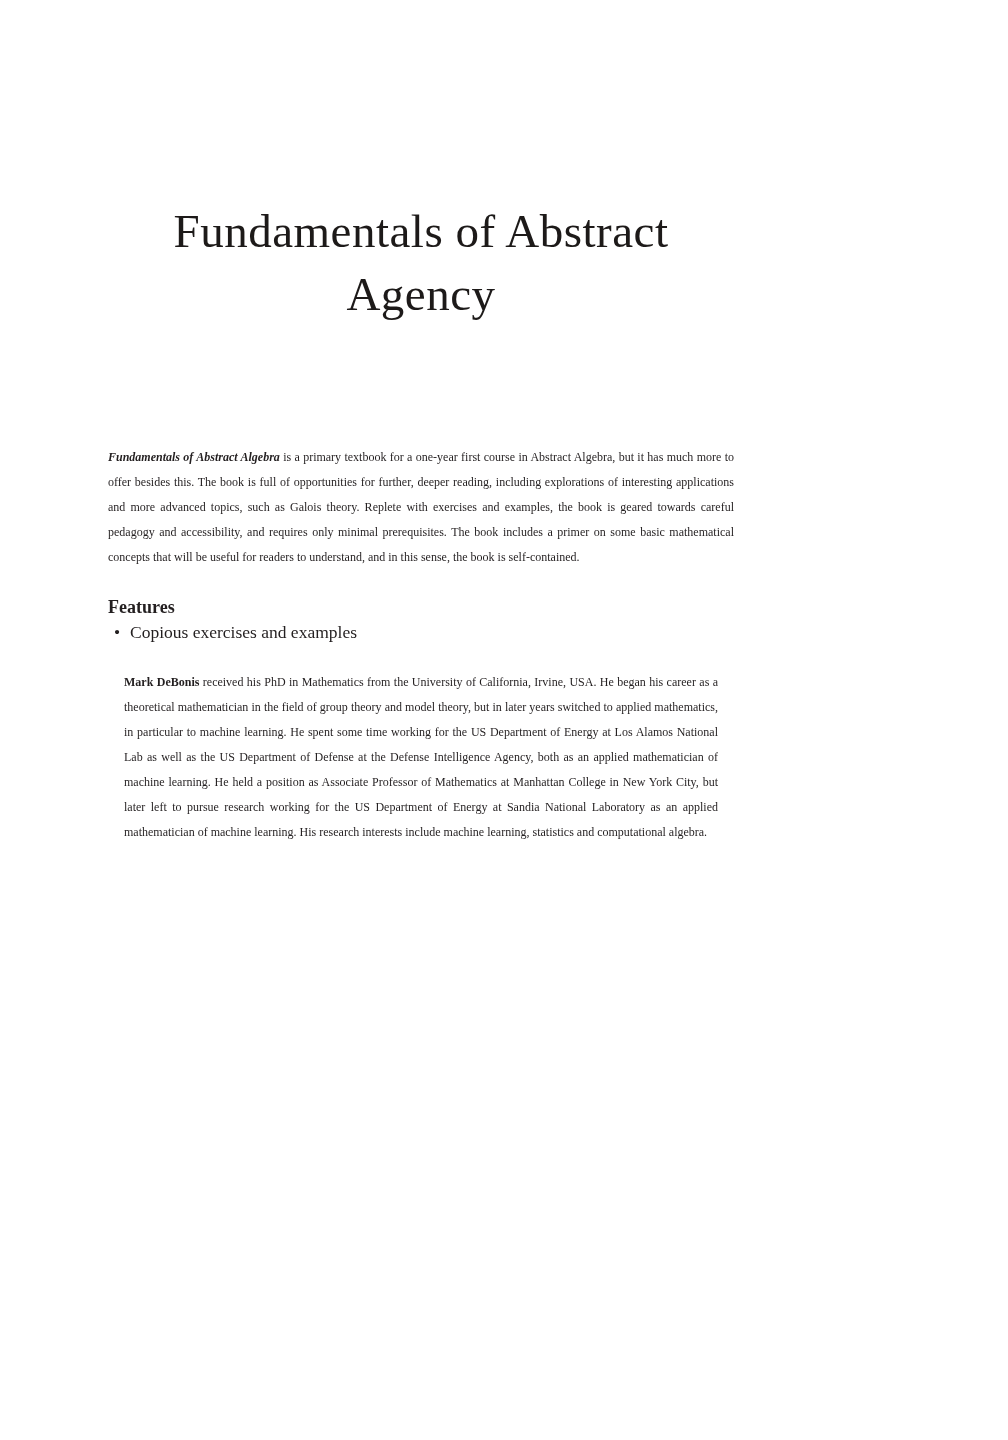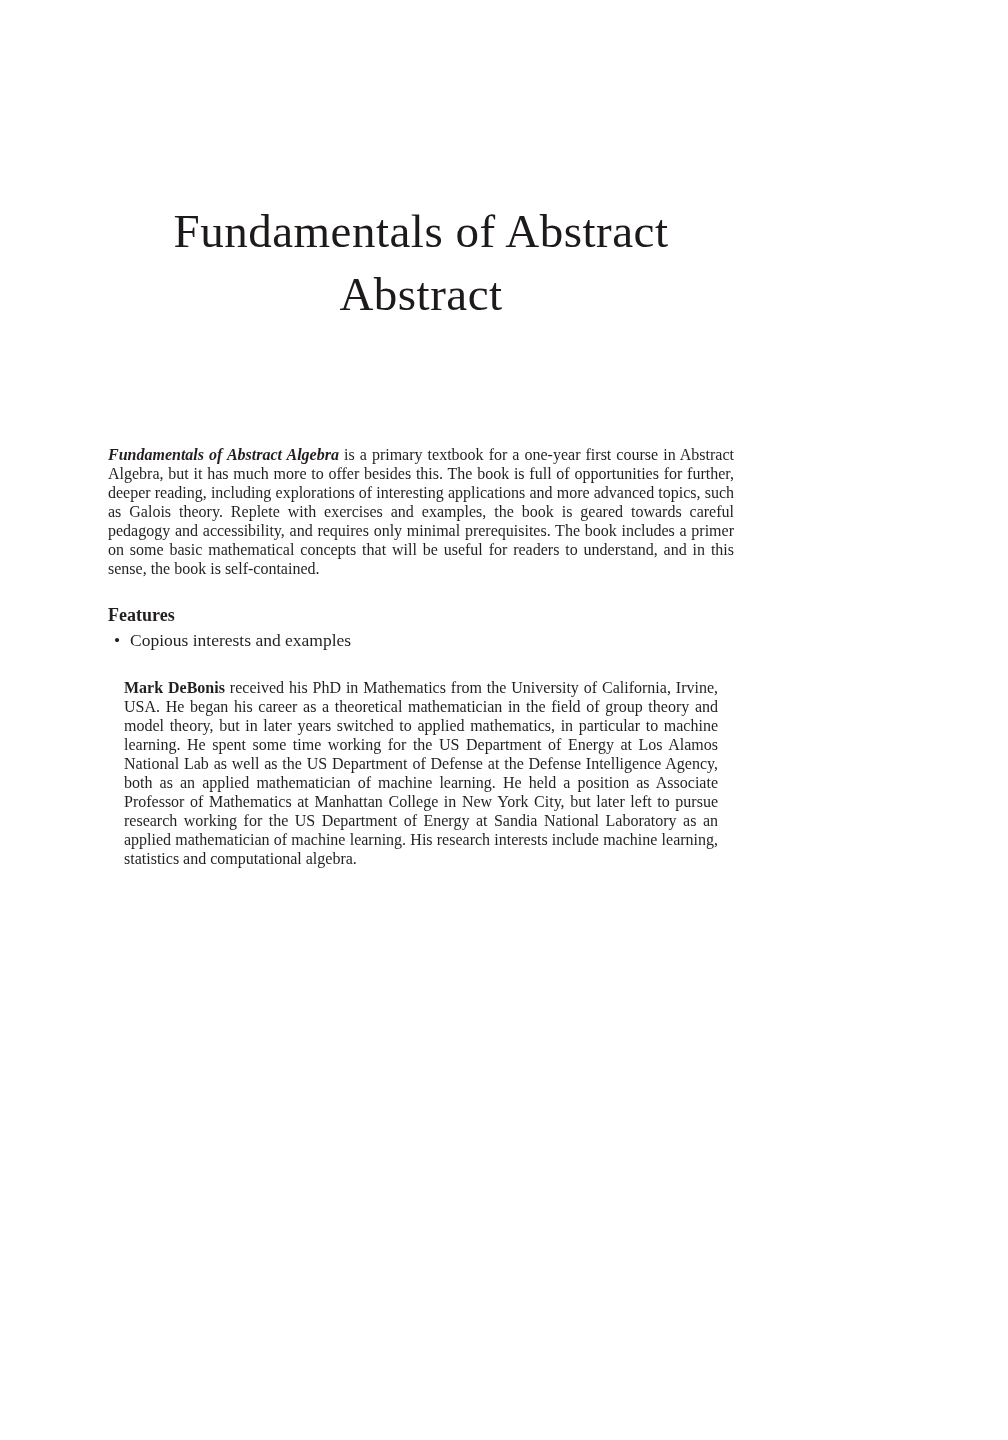--- a/index.html
+++ b/index.html
@@ -27,22 +27,22 @@
     font-size: 47px;
     line-height: 1.35;
     text-align: center;
     color: #1d1a19;
     letter-spacing: 0.5px;
   }
   .title .title-line {
     display: block;
   }
   .body-text {
-    font-size: 16px;
-    line-height: 19px;
+    font-size: 12px;
+    line-height: 25px;
     text-align: justify;
   }
   p.intro {
     margin: 0 0 25px 0;
   }
   .lead-bi {
     font-weight: 700;
     font-style: italic;
   }
   h2.features-heading {
@@ -75,26 +75,26 @@
     font-weight: 700;
   }
 </style>
 </head>
 <body>
 
 <div class="page">
 
   <h1 class="title">
     <span class="title-line">Fundamentals of Abstract</span>
-    <span class="title-line">Abstract</span>
+    <span class="title-line">Agency</span>
   </h1>
 
   <p class="intro body-text"><span class="lead-bi">Fundamentals of Abstract Algebra</span> <span>is a primary textbook for a one-year first course in Abstract Algebra, but it has much more to offer besides this. The book is full of opportunities for further, deeper reading, including explorations of interesting applications and more advanced topics, such as Galois theory. Replete with exercises and examples, the book is geared towards careful pedagogy and accessibility, and requires only minimal prerequisites. The book includes a primer on some basic mathematical concepts that will be useful for readers to understand, and in this sense, the book is self-contained.</span></p>
 
   <h2 class="features-heading">Features</h2>
 
   <ul class="features-list">
-    <li>Copious interests and examples</li>
+    <li>Copious exercises and examples</li>
   </ul>
 
   <p class="bio body-text"><span class="bold">Mark DeBonis</span> <span>received his PhD in Mathematics from the University of California, Irvine, USA. He began his career as a theoretical mathematician in the field of group theory and model theory, but in later years switched to applied mathematics, in particular to machine learning. He spent some time working for the US Department of Energy at Los Alamos National Lab as well as the US Department of Defense at the Defense Intelligence Agency, both as an applied mathematician of machine learning. He held a position as Associate Professor of Mathematics at Manhattan College in New York City, but later left to pursue research working for the US Department of Energy at Sandia National Laboratory as an applied mathematician of machine learning. His research interests include machine learning, statistics and computational algebra.</span></p>
 
 </div>
 
 </body></html>

